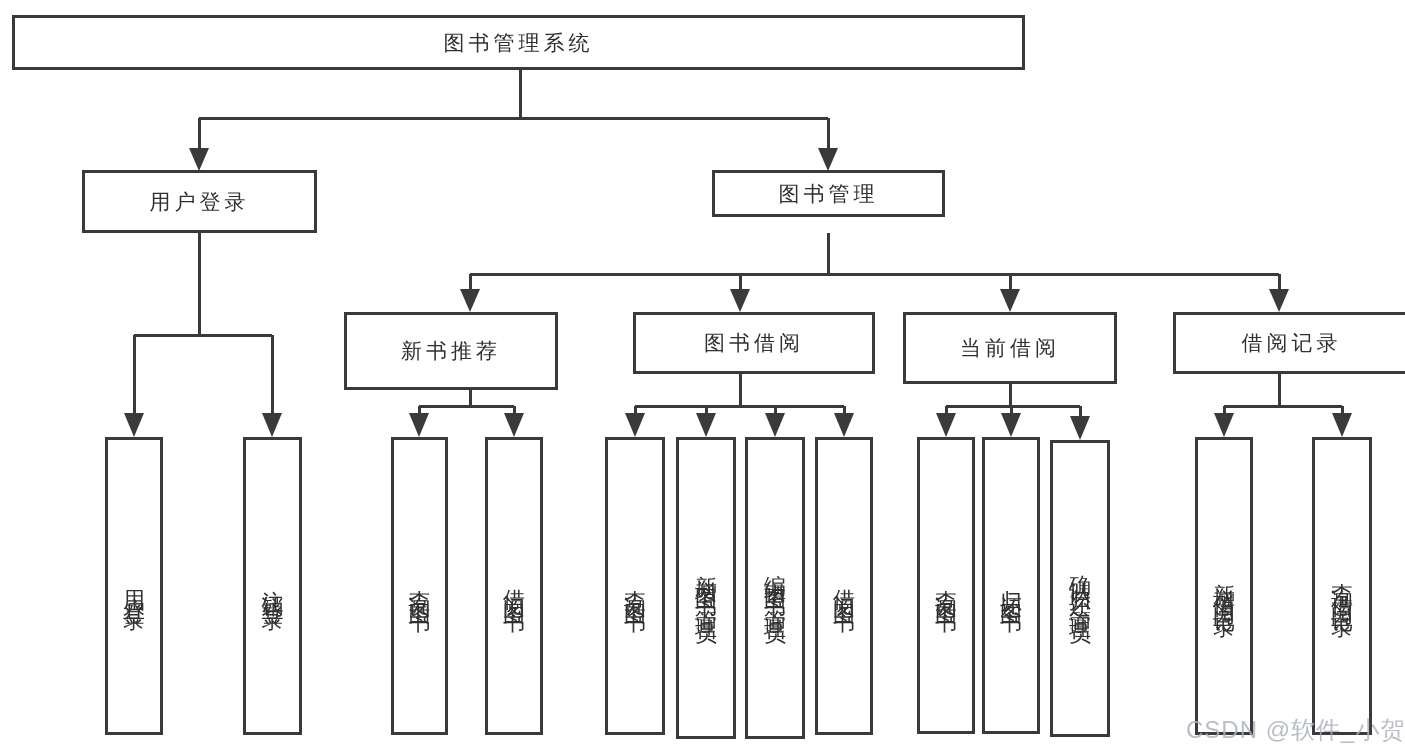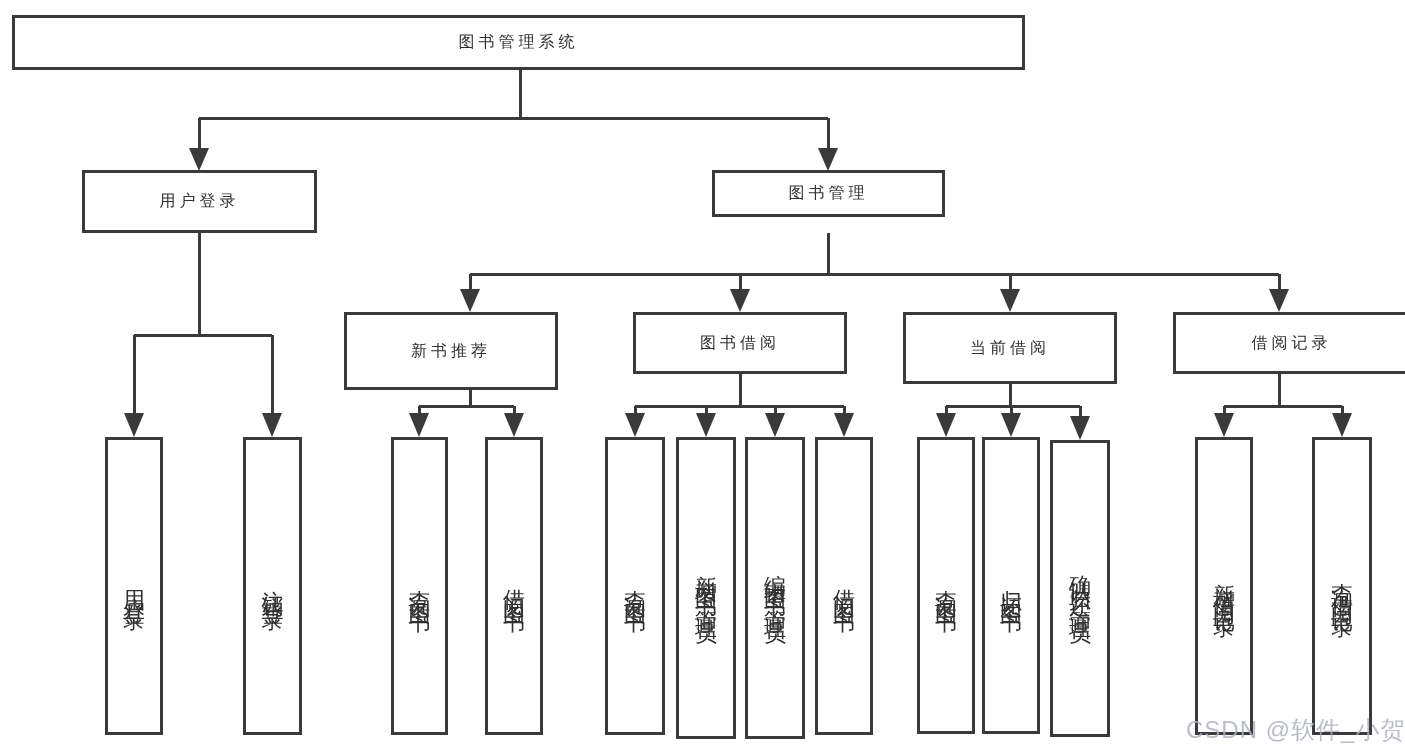--- a/index.html
+++ b/index.html
@@ -23,21 +23,21 @@
   }
   .node {
     position: absolute;
     box-sizing: border-box;
     background: #ffffff;
     border: 3px solid #3a3a3a;
     display: flex;
     align-items: center;
     justify-content: center;
     color: #303030;
-    font-size: 16px;
+    font-size: 21px;
     letter-spacing: 4px;
     white-space: nowrap;
     z-index: 2;
   }
   .node.vert {
     writing-mode: vertical-rl;
     text-orientation: mixed;
     letter-spacing: 7px;
     font-size: 22px;
     white-space: normal;
@@ -116,21 +116,21 @@
       <polygon points="1332,413 1352,413 1342,437"></polygon>
     </g>
   </svg>
 
   <div class="node" style="left:12px; top:15px; width:1013px; height:55px;">图书管理系统</div>
 
   <div class="node" style="left:82px; top:170px; width:235px; height:63px;">用户登录</div>
   <div class="node" style="left:712px; top:170px; width:233px; height:47px;">图书管理</div>
 
   <div class="node" style="left:344px; top:312px; width:214px; height:78px;">新书推荐</div>
-  <div class="node" style="left:633px; top:312px; width:214px; height:62px;">图书借阅</div>
+  <div class="node" style="left:633px; top:312px; width:242px; height:62px;">图书借阅</div>
   <div class="node" style="left:903px; top:312px; width:214px; height:72px;">当前借阅</div>
   <div class="node" style="left:1173px; top:312px; width:237px; height:62px;">借阅记录</div>
 
   <div class="node vert" style="left:105px; top:437px; width:58px; height:298px;">用户登录</div>
   <div class="node vert" style="left:243px; top:437px; width:59px; height:298px;">注销登录</div>
 
   <div class="node vert" style="left:391px; top:437px; width:57px; height:298px;">查询图书</div>
   <div class="node vert" style="left:485px; top:437px; width:58px; height:298px;">借阅图书</div>
 
   <div class="node vert" style="left:605px; top:437px; width:60px; height:298px;">查询图书</div>

